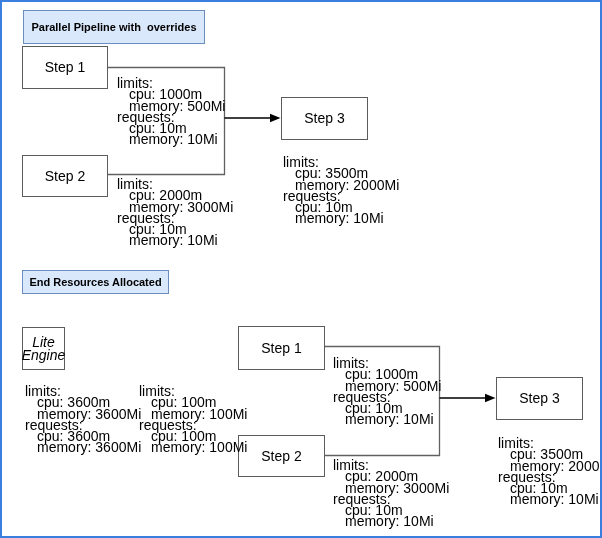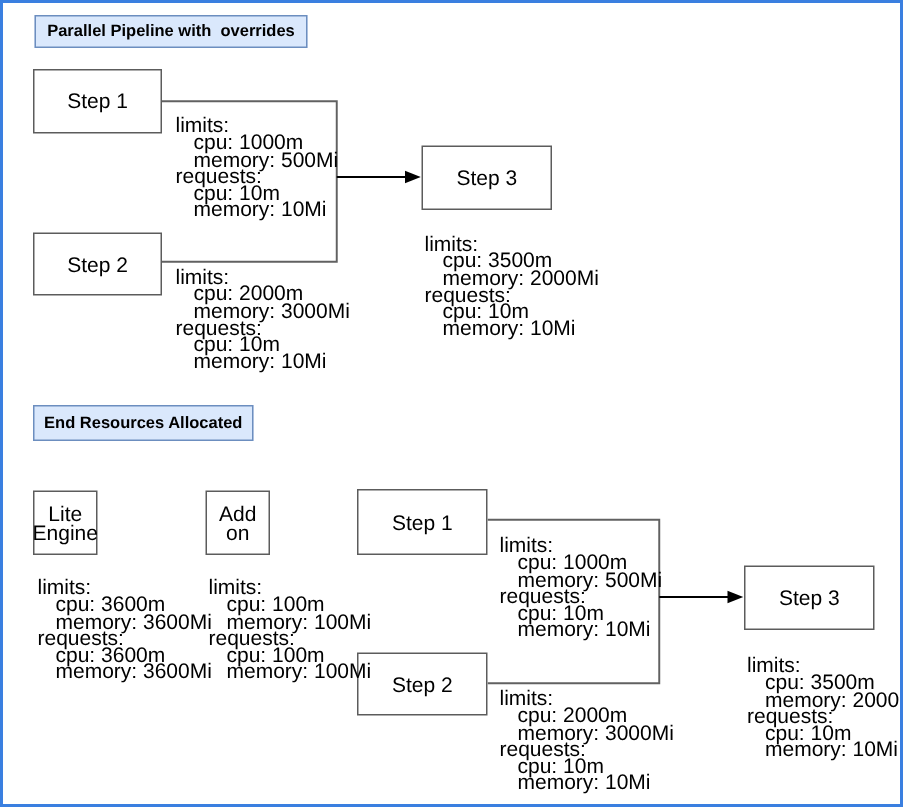--- a/index.html
+++ b/index.html
@@ -65,21 +65,21 @@
 
     <line x1="222.5" y1="116" x2="269" y2="116" stroke="#000000" stroke-width="1.4"></line>
     <polygon points="278.5,116 268,111.8 268,120.2" fill="#000000"></polygon>
 
     <path d="M323,344.5 L437.5,344.5 L437.5,453.5 L323,453.5" fill="none" stroke="#616161" stroke-width="1.3"></path>
 
     <line x1="437.5" y1="396" x2="484" y2="396" stroke="#000000" stroke-width="1.4"></line>
     <polygon points="493.5,396 483,391.8 483,400.2" fill="#000000"></polygon>
   </svg>
 
-  <div class="title-box" style="left:21px; top:8px; width:182px; height:22px;">Parallel Pipeline with  overrides</div>
+  <div class="title-box" style="left:21px; top:8px; width:182px; height:34px;">Parallel Pipeline with  overrides</div>
 
   <div class="node" style="left:20px; top:44px; width:86px; height:43px;">
     <span>Step 1</span>
   </div>
 
   <div class="node" style="left:20px; top:153px; width:86px; height:42px;">
     <span>Step 2</span>
   </div>
 
   <div class="node" style="left:279px; top:95px; width:87px; height:43px;">
@@ -108,28 +108,25 @@
     <div>limits:</div>
     <div class="ind">cpu: 3500m</div>
     <div class="ind">memory: 2000Mi</div>
     <div>requests:</div>
     <div class="ind">cpu: 10m</div>
     <div class="ind">memory: 10Mi</div>
   </div>
 
   <div class="title-box" style="left:20px; top:268px; width:147px; height:24px;">End Resources Allocated</div>
 
-  <div class="node" style="left:20px; top:325px; width:43px; height:43px;">
+  <div class="node" style="left:20px; top:325px; width:43px; height:43px;font-style:italic;">
     <span>Lite
 Engine</span>
   </div>
 
-  <div class="node" style="left:135px; top:325px; width:43px; height:43px;">
-    <span>Add on</span>
-  </div>
 
   <div class="node" style="left:236px; top:324px; width:87px; height:44px;">
     <span>Step 1</span>
   </div>
 
   <div class="node" style="left:236px; top:433px; width:87px; height:42px;">
     <span>Step 2</span>
   </div>
 
   <div class="node" style="left:494px; top:375px; width:87px; height:43px;">

